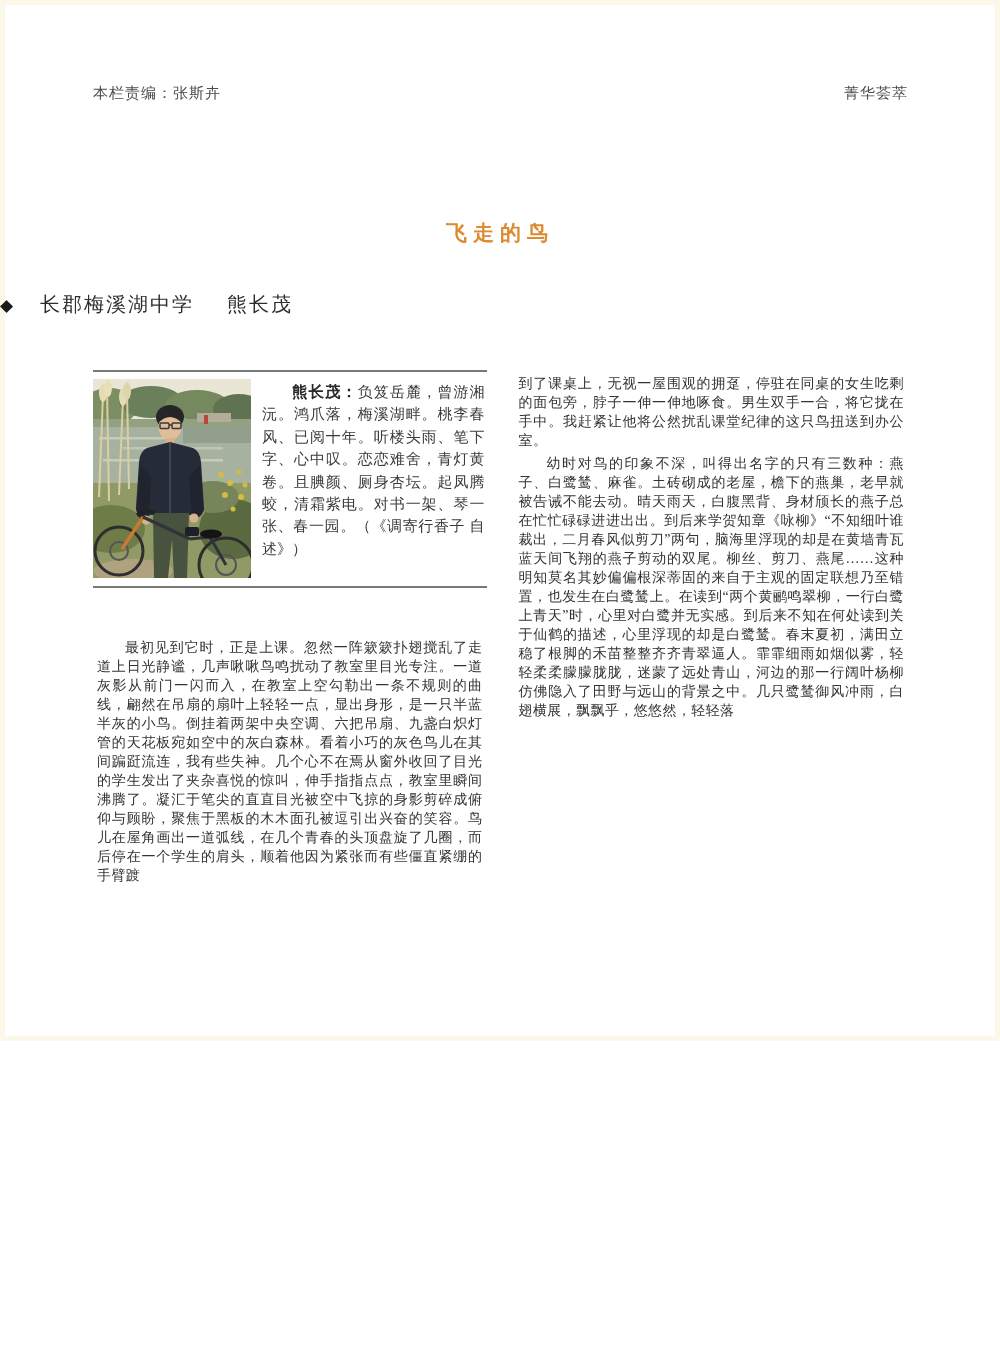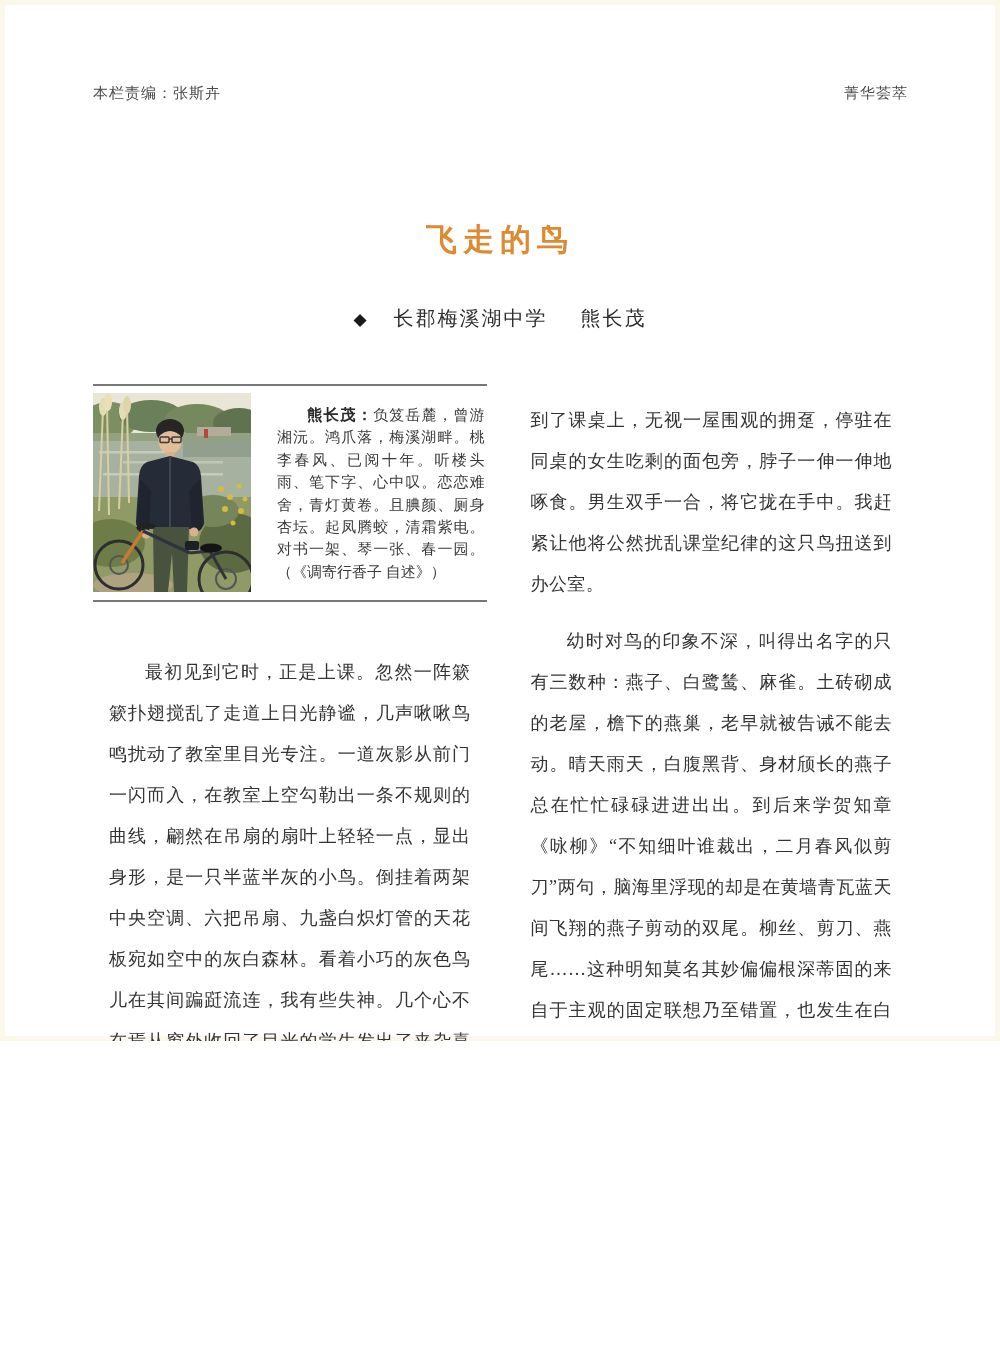--- a/index.html
+++ b/index.html
@@ -28,52 +28,52 @@
     border-bottom:2px dashed #f0a93c;
     padding:11px 2px 13px 2px;
   }
   .editor-note p {
     margin:0; font-size:16.5px; line-height:27px; color:#555;
     text-align:justify; text-indent:2em; letter-spacing:0.5px;
   }
   
   .article-title {
     margin-top:116px; text-align:center;
-    font-size:31px; font-weight:bold; color:#dd8a31; letter-spacing:6px;
+    font-size:21px; font-weight:bold; color:#dd8a31; letter-spacing:6px;
   }
   .byline {
-    margin-top:44px; text-align:center;
+    margin-top:44px; text-align:left;
     font-size:20px; color:#2e2e2e; letter-spacing:2px;
   }
   .byline .diamond { font-size:17px; margin-right:18px; color:#1a1a1a; }
   .byline .school { margin-right:26px; }
   
   .columns { margin:52px 92px 0 93px; display:flex; gap:28px; }
   .col { width:394px; }
   
   .bio-box {
     border-top:2px solid #787878;
     border-bottom:2px solid #787878;
     padding:7px 0 8px 0;
-    display:flex; gap:26px;align-items:center;
+    display:flex; gap:11px;
   }
   .bio-photo { flex:0 0 158px; }
   .bio-photo svg { display:block; }
   .bio-text {
     flex:1; font-size:15px; line-height:22.4px; color:#3a3a3a;
     text-align:justify; text-indent:2em; margin:2px 2px 0 0;
   }
   .bio-text .bio-name {
     font-family:"Liberation Sans","DejaVu Sans",sans-serif;
     font-weight:bold; font-size:15.5px; color:#2a2a2a;
   }
   
   .body-text { margin-top:50px; }
   .col p.body-par {
-    margin:16px; font-size:18px; line-height:41px;
+    margin:4px; font-size:14px; line-height:19px;
     text-align:justify; letter-spacing:0.4px; color:#333;
   }
   .col p.indent { text-indent:2em; }
   
   .footer {
     position:absolute; left:0; right:0; top:1268px;
     text-align:center; color:#3f3f3f;
   }
   .footer .date { font-size:15px; letter-spacing:1px; }
   .footer .slash { font-size:24px; font-weight:300; margin-left:4px; }

